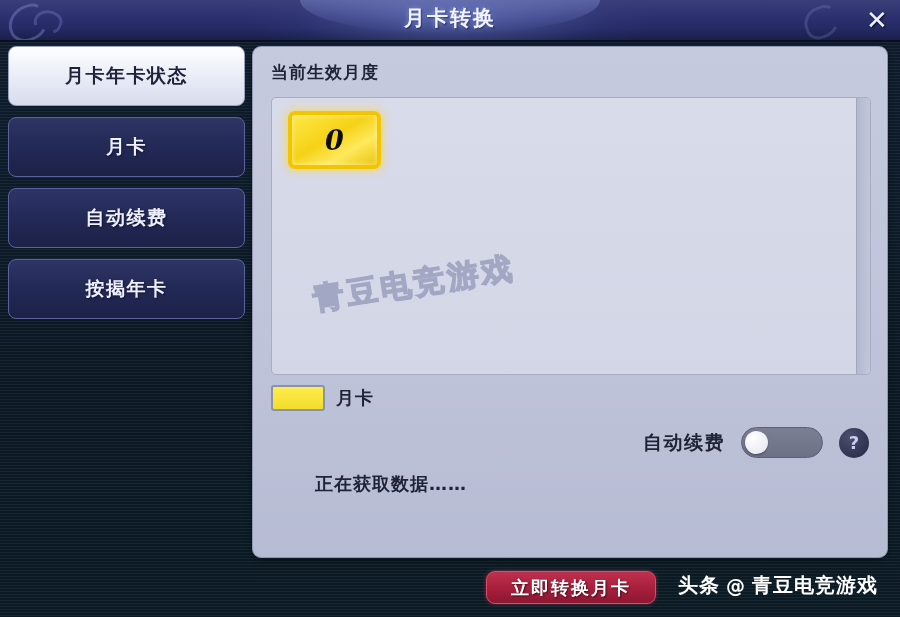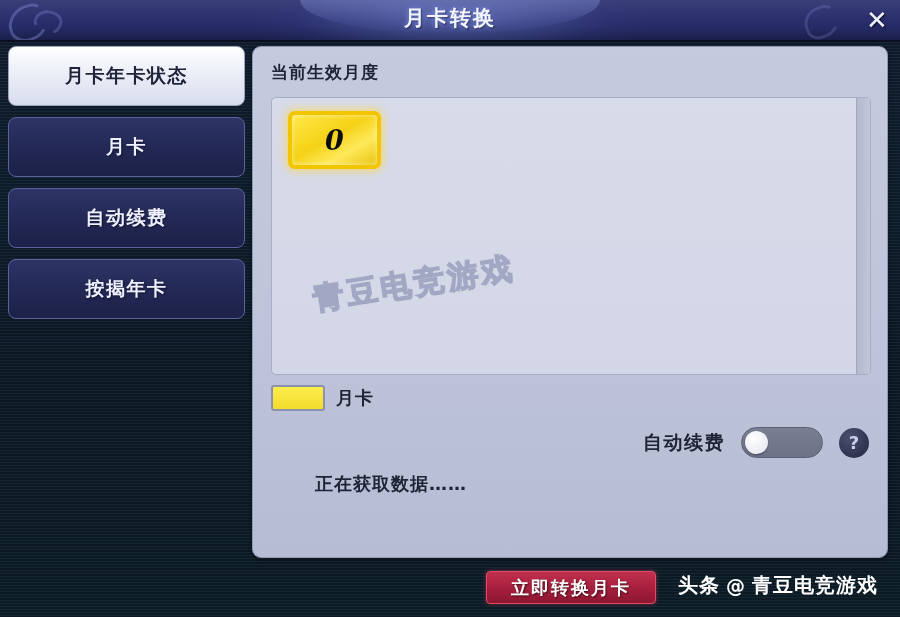--- a/index.html
+++ b/index.html
@@ -313,21 +313,21 @@
     color: #1f2336;
     letter-spacing: 1px;
     margin-left: 44px;
   }
 
   
   #convert-button {
     position: absolute;
     left: 486px; top: 571px;
     width: 170px; height: 33px;
-    border-radius: 4px;
+    border-radius: 9px;
     background: linear-gradient(180deg, #c0304d 0%, #a8203e 50%, #8e1630 100%);
     border: 1px solid #e04a68;
     box-shadow: 0 0 4px rgba(220,70,100,0.5);
     display: flex;
     align-items: center;
     justify-content: center;
     font-size: 18px;
     font-weight: bold;
     letter-spacing: 2px;
     color: #ffffff;

